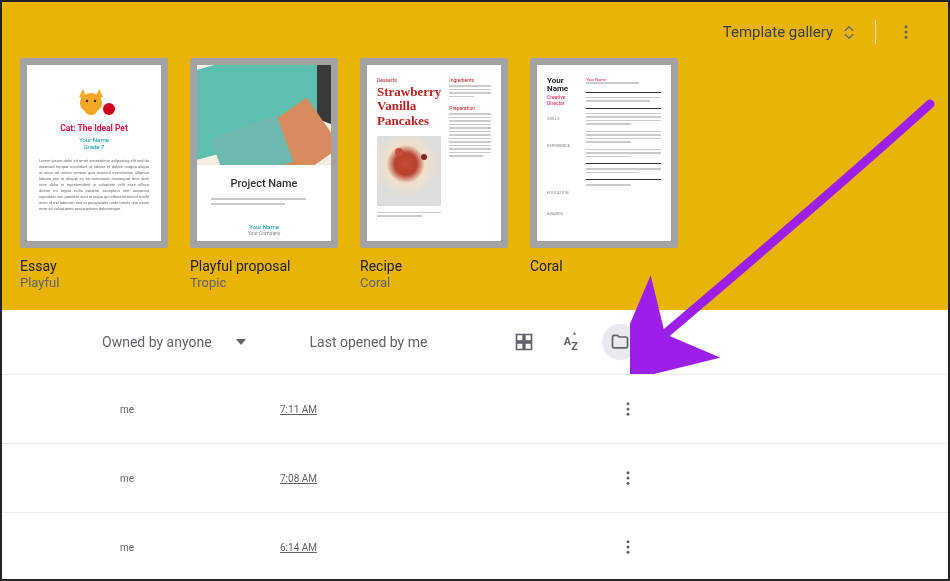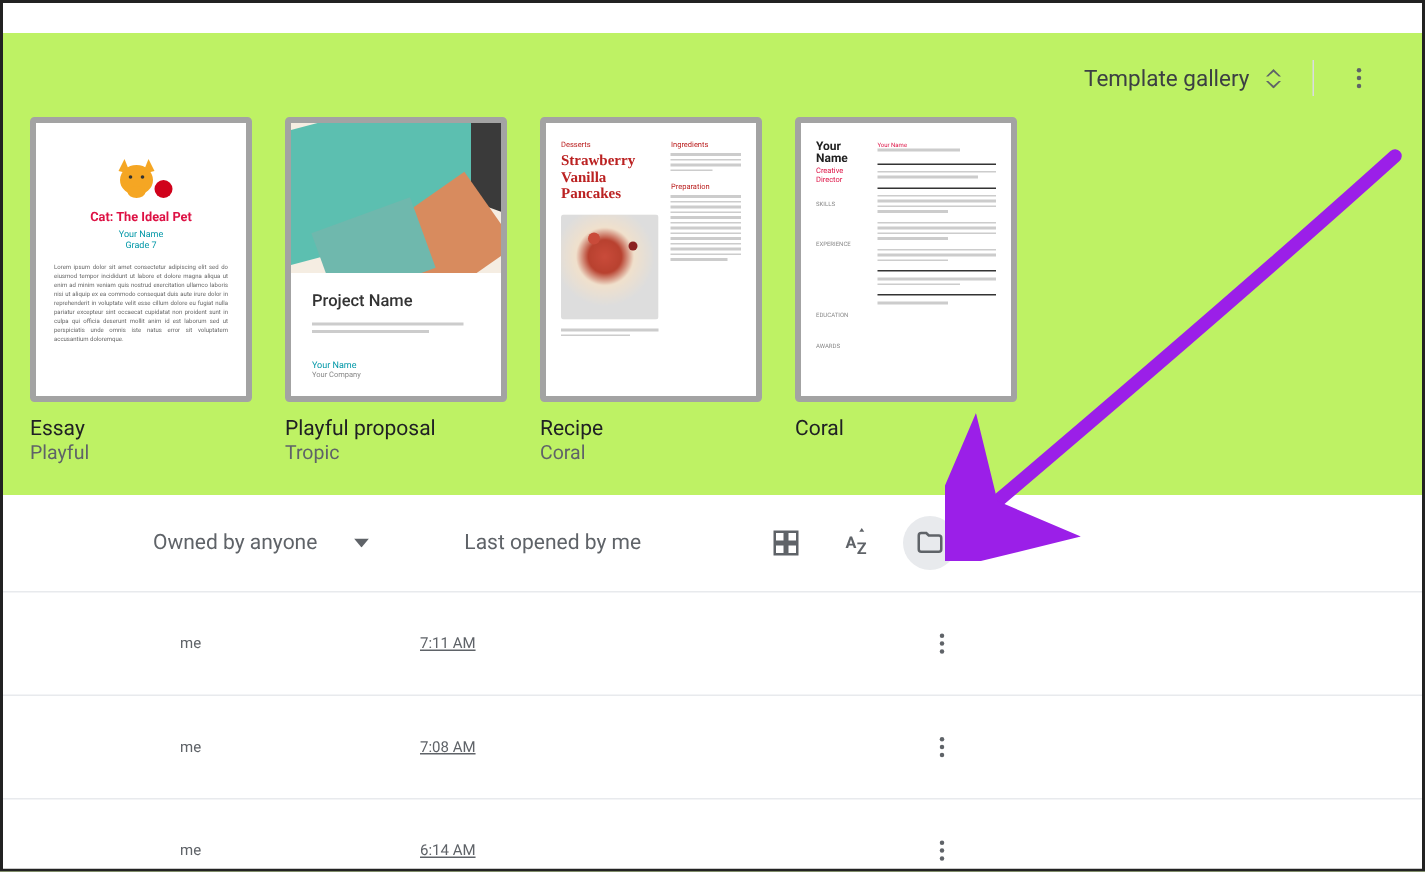--- a/index.html
+++ b/index.html
@@ -1,58 +1,58 @@
 <!DOCTYPE html>
 <html><head>
   <meta charset="utf-8">
   <style>
     * { box-sizing: border-box; margin: 0; padding: 0; }
     body { font-family: 'Google Sans', Roboto, Arial, sans-serif; background: #fff; width: 950px; height: 581px; border: 2px solid #222; position: relative; overflow: hidden; }
     
-    .gallery-section { background: #bef264; padding: 8px 0 20px 0; margin-top: 20px; }
+    .gallery-section { background: #eab308; padding: 8px 0 20px 0; }
     .gallery-header { display: flex; align-items: center; justify-content: flex-end; padding: 4px 24px 8px 0; gap: 8px; }
     .gallery-title-btn { display: flex; align-items: center; gap: 10px; color: #3c4043; font-size: 15px; cursor: pointer; padding: 6px 8px; border-radius: 4px; }
     .unfold-icon { display: inline-flex; flex-direction: column; gap: 1px; }
     .unfold-icon svg { display: block; }
     .divider-v { width: 1px; height: 24px; background: #dadce0; margin: 0 4px; }
     .more-btn { width: 36px; height: 36px; border-radius: 50%; display: flex; align-items: center; justify-content: center; cursor: pointer; }
     
     .templates { display: flex; gap: 20px; padding: 0 18px; }
     .template { width: 150px; cursor: pointer; }
-    .thumb { width: 148px; height: 190px; background: #fff; border: 4px solid #a3a3a3; border-radius: 3px; overflow: hidden; position: relative; }
+    .thumb { width: 148px; height: 190px; background: #fff; border: 7px solid #a3a3a3; border-radius: 3px; overflow: hidden; position: relative; }
     .t-name { font-size: 14px; color: #202124; margin-top: 10px; }
     .t-sub { font-size: 13px; color: #5f6368; margin-top: 1px; }
     
     
     .essay-inner { padding: 10px 12px 8px; font-size: 5px; color: #555; }
     .essay-cat { margin: 6px auto 4px; width: 50px; height: 38px; position: relative; }
     .essay-title { text-align: center; color: #d14; font-weight: bold; font-size: 8.5px; margin-top: 4px; }
     .essay-sub1 { text-align: center; color: #0097a7; font-size: 6px; margin-top: 3px; }
     .essay-sub2 { text-align: center; color: #0097a7; font-size: 6px; }
     .essay-body { margin-top: 8px; line-height: 1.5; text-align: justify; font-size: 4px; color: #666; }
     
     
     .prop-shapes { height: 100px; background: #f5ede2; position: relative; overflow: hidden; }
     .prop-shapes .tri1 { position: absolute; left: -10px; top: -10px; width: 130px; height: 90px; background: #5cbfb0; transform: skewY(-15deg); }
     .prop-shapes .tri2 { position: absolute; right: -20px; top: -20px; width: 90px; height: 70px; background: #3a3a3a; transform: skewY(20deg); }
     .prop-shapes .tri3 { position: absolute; right: 10px; top: 40px; width: 60px; height: 80px; background: #d88b5e; transform: rotate(55deg); }
     .prop-shapes .tri4 { position: absolute; left: 20px; top: 60px; width: 70px; height: 50px; background: #6fb8ad; transform: rotate(-20deg); }
-    .prop-text { padding: 12px 14px 0; }
+    .prop-text { padding: 12px 14px 0; text-align: center; }
     .prop-name { font-size: 11px; font-weight: 500; color: #333; }
     .prop-lines { margin-top: 8px; }
     .prop-lines div { height: 2px; background: #ccc; margin-bottom: 3px; }
     .prop-auth { margin-top: 18px; font-size: 6px; color: #0097a7; }
     .prop-auth2 { font-size: 5px; color: #888; }
     
     
     .recipe-inner { padding: 12px 10px; display: flex; gap: 8px; font-size: 4px; }
     .recipe-left { flex: 1.4; }
     .recipe-right { flex: 1; }
     .recipe-cat { color: #b22; font-size: 5px; }
-    .recipe-title { color: #b22; font-family: Georgia, serif; font-size: 10px; line-height: 1.1; margin-top: 2px; font-weight: bold; }
+    .recipe-title { color: #b22; font-family: Georgia, serif; font-size: 13px; line-height: 1.1; margin-top: 2px; font-weight: bold; }
     .recipe-img { width: 100%; height: 70px; background: radial-gradient(circle at 45% 40%, #c94b3a 0%, #b8412f 20%, #f0e0cc 35%, #ddd 60%), #f5f5f0; border-radius: 2px; margin-top: 8px; position: relative; }
     .recipe-img::before { content:''; position:absolute; left:18px; top:12px; width:8px; height:8px; background:#c94b3a; border-radius:50%; }
     .recipe-img::after { content:''; position:absolute; right:14px; top:18px; width:6px; height:6px; background:#8b2020; border-radius:50%; }
     .recipe-h { color: #b22; font-size: 5px; margin-bottom: 2px; }
     .recipe-lines div { height: 1.5px; background: #ccc; margin-bottom: 2px; }
     
     
     .resume-inner { padding: 12px 10px; display: flex; gap: 8px; font-size: 4px; color: #666; }
     .resume-left { flex: 0.5; }
     .resume-right { flex: 1.2; }

